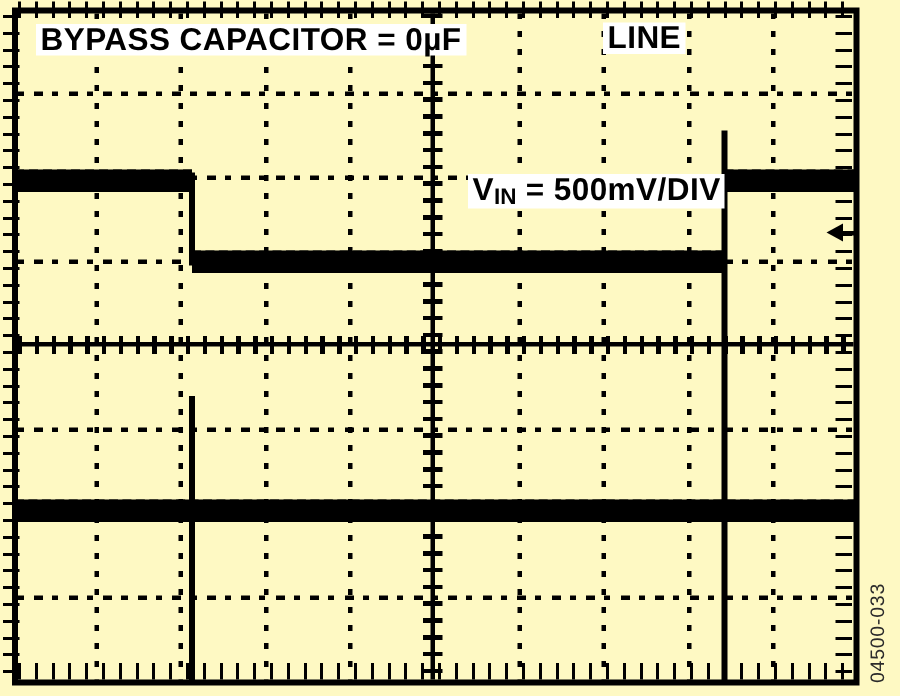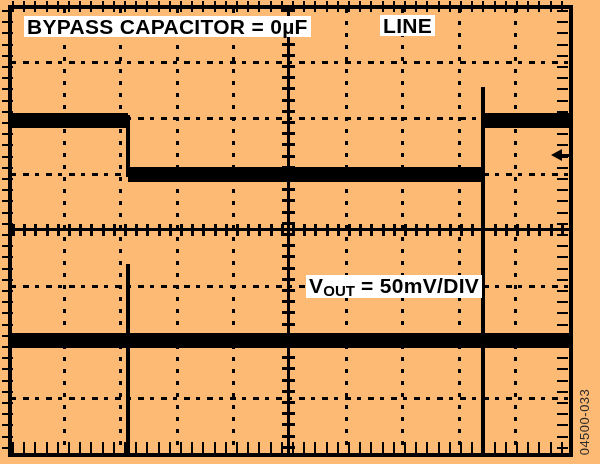--- a/index.html
+++ b/index.html
@@ -1,16 +1,16 @@
 <!DOCTYPE html>
 <html><head>
 <meta charset="utf-8">
 <style>
   html,body{margin:0;padding:0;background:#ffffff;}
-  .canvas{position:relative;width:600px;height:464px;background:#fdba74;overflow:hidden;
+  .canvas{position:relative;width:600px;height:464px;background:#fef9c3;overflow:hidden;
           font-family:"Liberation Sans",sans-serif;color:#000;}
   .frame{position:absolute;left:8px;top:5px;width:565px;height:452px;
          border:4px solid #000;box-sizing:border-box;}
   .vgrid{position:absolute;top:9px;height:444px;width:3px;
          background:repeating-linear-gradient(180deg,#000 0 4px,transparent 4px 12px);}
   .hgrid{position:absolute;left:12px;width:557px;height:3px;
          background:repeating-linear-gradient(90deg,#000 0 4px,transparent 4px 11px,#000 11px 17px,transparent 17px 23px);}
   .vaxis{position:absolute;left:287px;top:9px;width:3px;height:444px;background:#000;}
   .haxis{position:absolute;left:12px;top:228px;width:557px;height:3px;background:#000;}
   .vaxis-ticks{position:absolute;left:282px;top:9px;width:13px;height:444px;
@@ -79,25 +79,25 @@
   <div class="trace" style="left:483px;top:113px;width:88px;height:15px"></div>
 
   <div class="edge" style="left:126px;top:264px;width:4px;height:190px"></div>
   <div class="trace" style="left:10px;top:333px;width:561px;height:15px"></div>
 
   <div class="arrow-head"></div>
   <div class="arrow-tail"></div>
 
   <div class="label" style="left:24px;top:16px">BYPASS CAPACITOR = 0µF</div>
 
-  <div class="label" style="left:380px;top:15px">
+  <div class="label" style="left:402px;top:15px">
     <span>LINE</span><br>
   </div>
 
+  <div class="label" style="left:312px;top:116px">
+    <span>V</span><span class="sub">IN</span><span> = 500mV/DIV</span>
+  </div>
 
-  <div class="label" style="left:306px;top:275px">
-    <span>V</span><span class="sub">OUT</span><span> = 50mV/DIV</span>
-  </div>
 
 
   <div class="fignum">04500-033</div>
 
 </div>
 
 </body></html>

